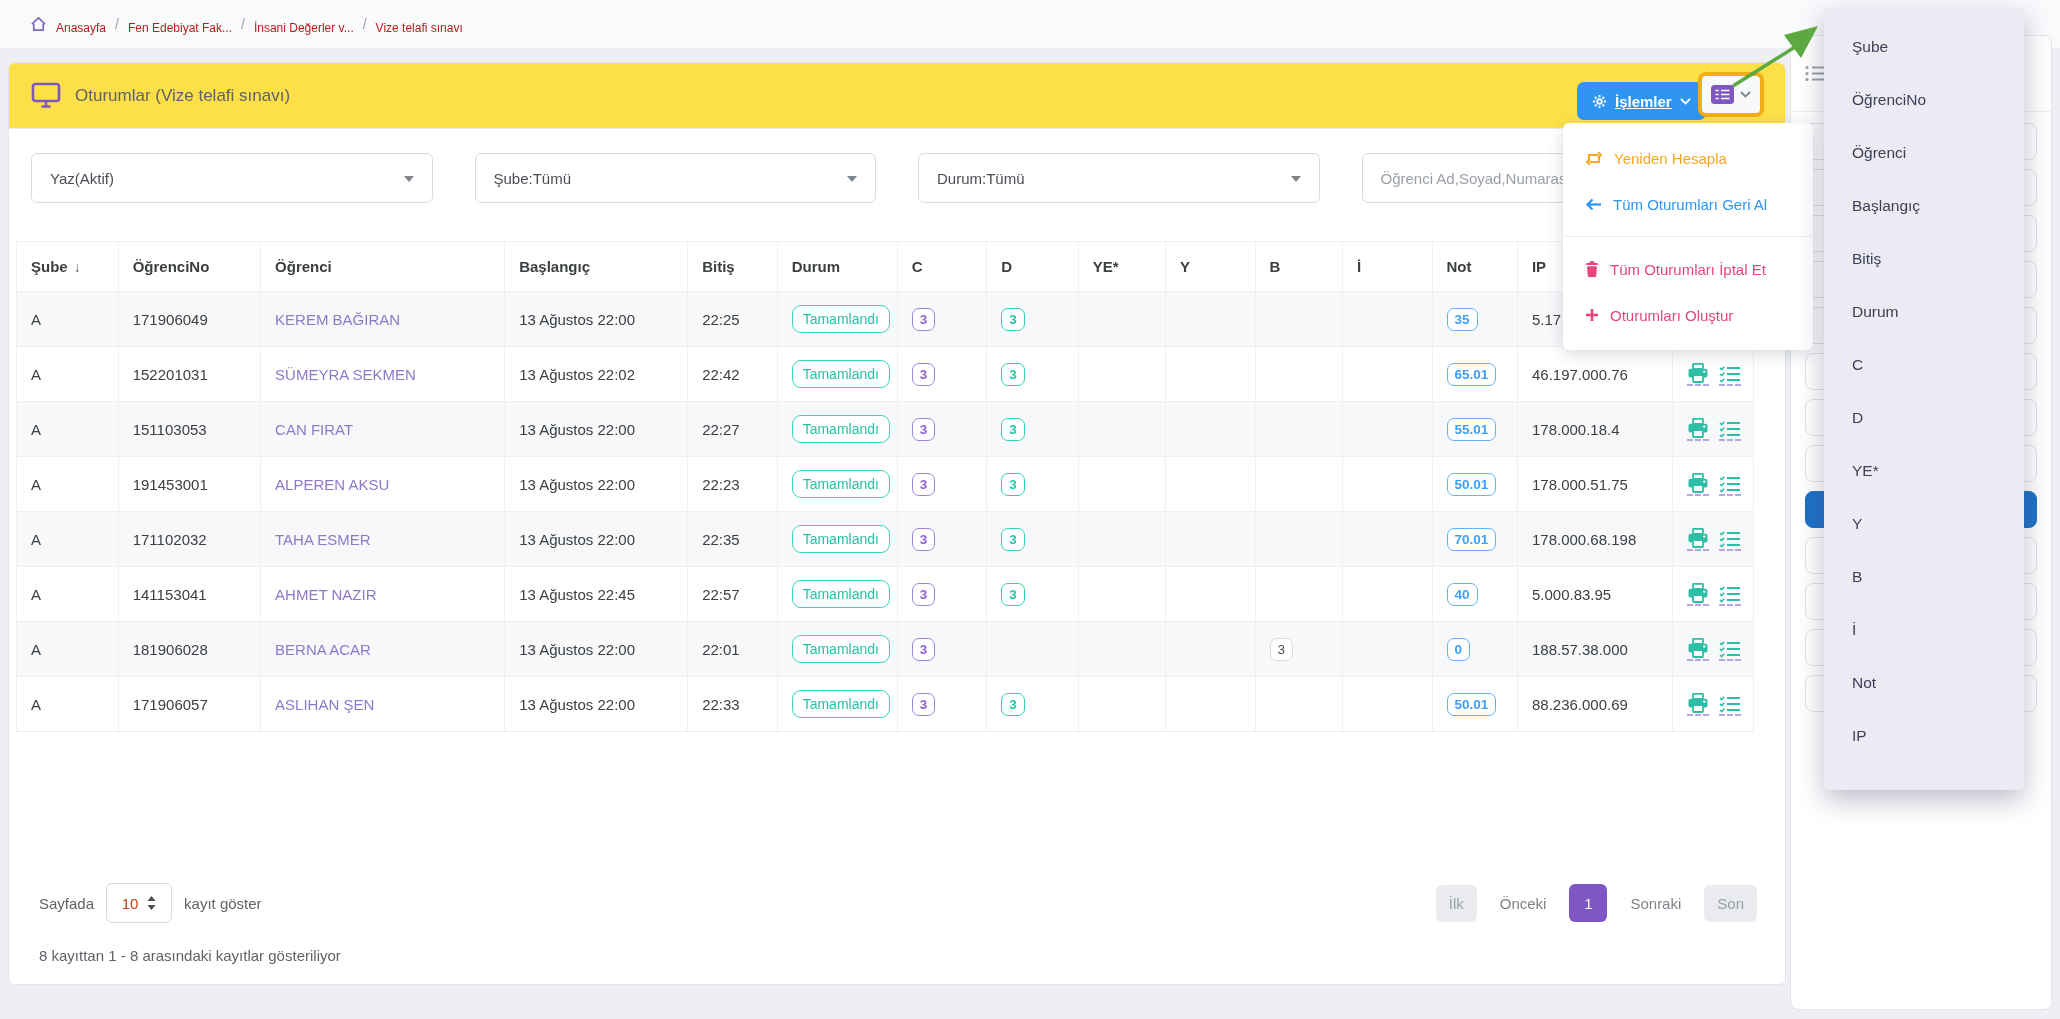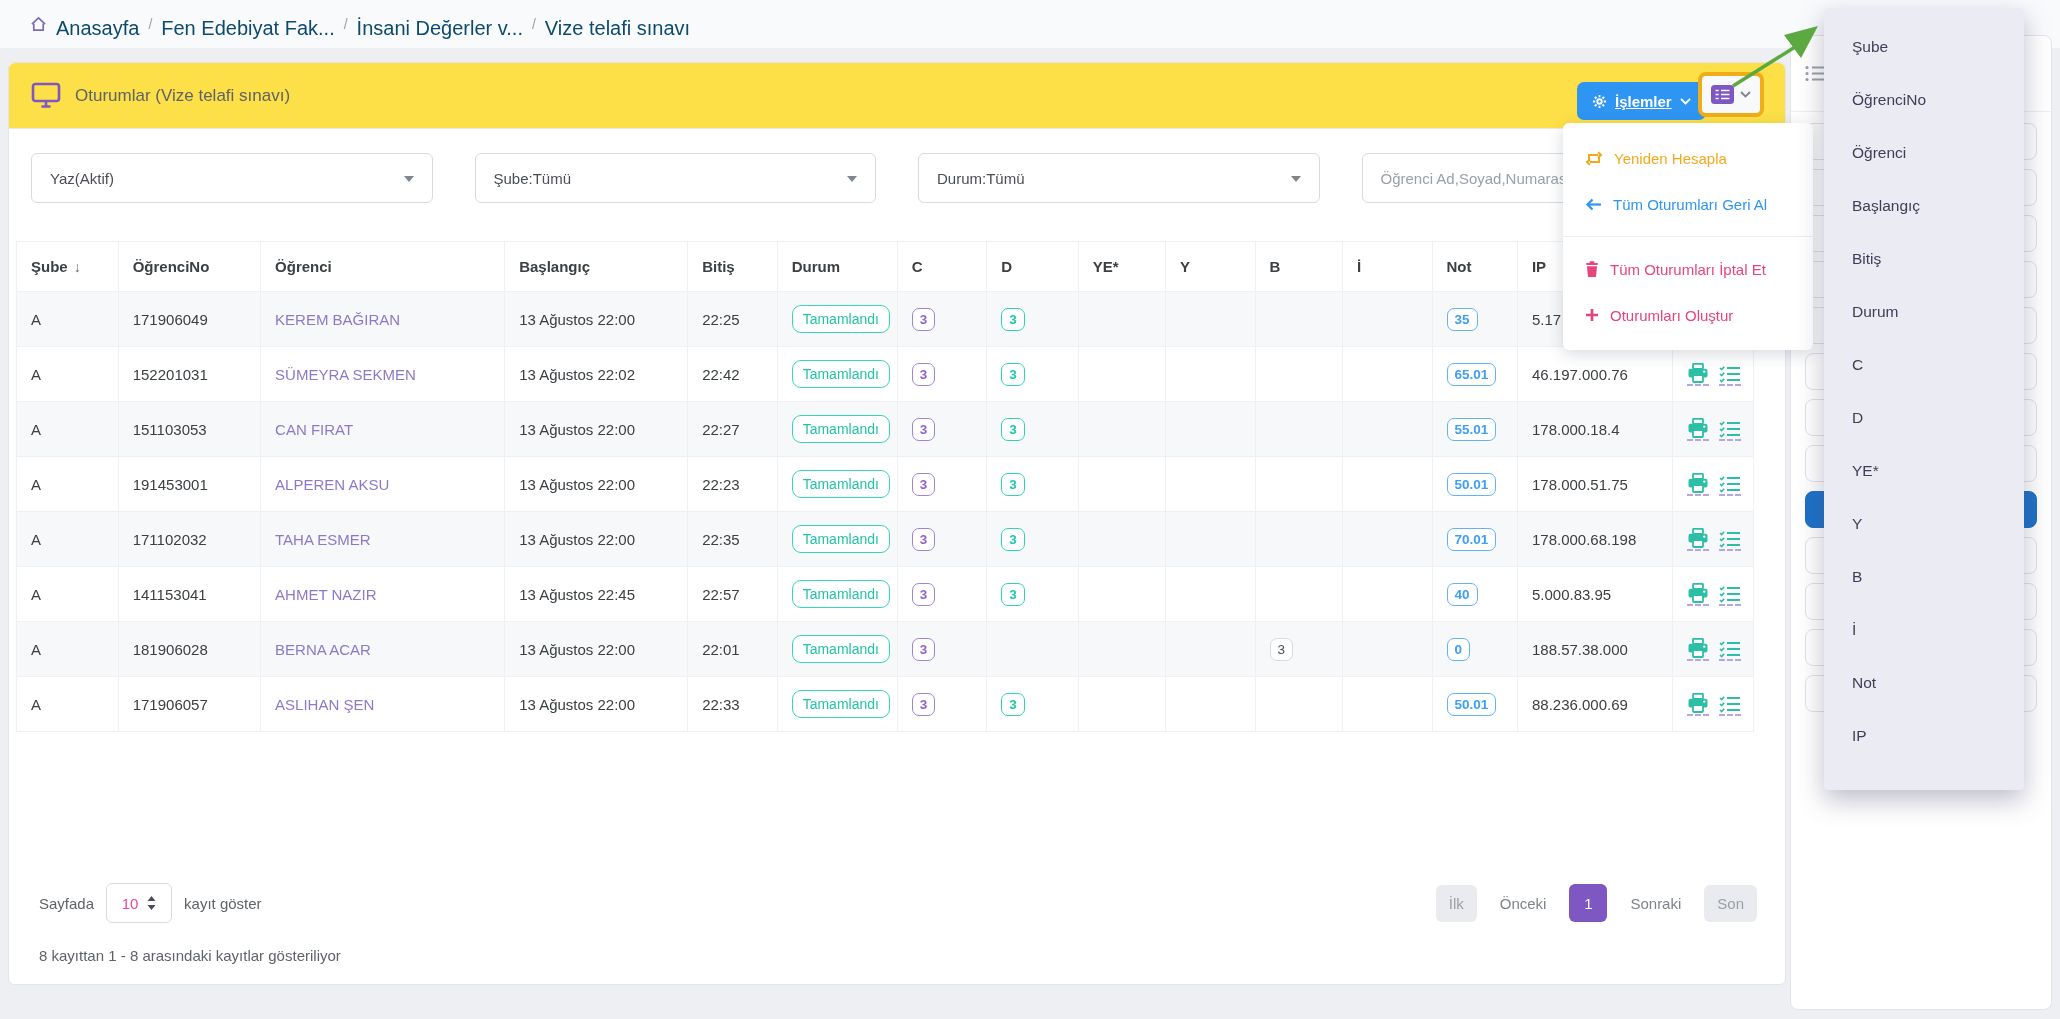--- a/index.html
+++ b/index.html
@@ -1,21 +1,21 @@
 <!DOCTYPE html>
 <html><head>
 <meta charset="utf-8">
 <style>
   * { box-sizing: border-box; }
   body { margin:0; width:2060px; height:1019px; position:relative; background:#edeff3;
          font-family:"Liberation Sans", sans-serif; overflow:hidden; color:#3c4043; }
   .topbar { position:absolute; top:0; left:0; width:2060px; height:48px; background:#f9fafc;
             display:flex; align-items:center; padding-left:30px; gap:9px; }
   .bc-items { display:flex; align-items:center; }
-  .bc-item { color:#0c4a6e; font-size:20px; cursor:pointer;margin-top:8px; }
+  .bc-item { color:#b91c1c; font-size:12px; cursor:pointer;margin-top:8px; }
   .bc-sep { color:#9aa0a6; font-size:14px; margin:0 9px; }
 
   .card { position:absolute; left:8px; top:62px; width:1778px; height:923px; background:#fff;
           border:1px solid #e3e5ea; border-radius:6px; z-index:1; }
   .card-header { height:66px; background:#fde047; border-bottom:1px solid #e8eaee;
                  border-radius:6px 6px 0 0; display:flex; align-items:center; padding:0 22px; gap:14px; }
   .card-title { font-size:17px; color:#5f6368; }
 
   .filters { display:flex; gap:42px; margin:24px 22px 0; }
   .select { flex:1; height:50px; border:1px solid #d9dbe0; border-radius:6px; background:#fff;
@@ -42,21 +42,21 @@
   .bnot { color:#3d9ff5; border-color:#63b2f7; }
   .durum-badge { display:inline-block; border:1px solid #37d6b7; color:#23c3a5; border-radius:9px;
                  padding:5px 10px; font-size:14px; background:#fff; }
   .act-icon { display:inline-block; border-bottom:2px dashed #b8a6e3; padding-bottom:1px;
               margin-right:10px; cursor:pointer; line-height:0; }
 
   .footer-row { position:absolute; left:30px; top:820px; width:1718px; display:flex;
                 align-items:center; font-size:15px; color:#5f6368; }
   .page-size-box { width:66px; height:40px; border:1px solid #d9dbe0; border-radius:6px;
                    display:flex; align-items:center; justify-content:center; gap:9px; margin:0 12px;
-                   color:#ec4899; cursor:pointer; }
+                   color:#c2410c; cursor:pointer; }
   .pagination { margin-left:auto; display:flex; align-items:center; gap:17px; }
   .pg-disabled { background:#e9ebee; color:#9aa0a6; border-radius:6px; padding:10px 13px; font-size:15px; cursor:pointer; }
   .pg-link { color:#7f848b; padding:10px 6px; font-size:15px; cursor:pointer; }
   .pg-current { background:#7e57c2; color:#fff; border-radius:6px; width:38px; height:38px;
                 display:flex; align-items:center; justify-content:center; font-size:15px; cursor:pointer; }
   .info-line { position:absolute; left:30px; top:884px; font-size:15px; color:#5f6368; }
 
   .side-card { position:absolute; left:1790px; top:35px; width:262px; height:975px; background:#fff;
                border:1px solid #e3e5ea; border-radius:8px; z-index:5; }
   .side-header { height:76px; border-bottom:1px solid #eceef2; display:flex; align-items:center; padding:0 14px; }

